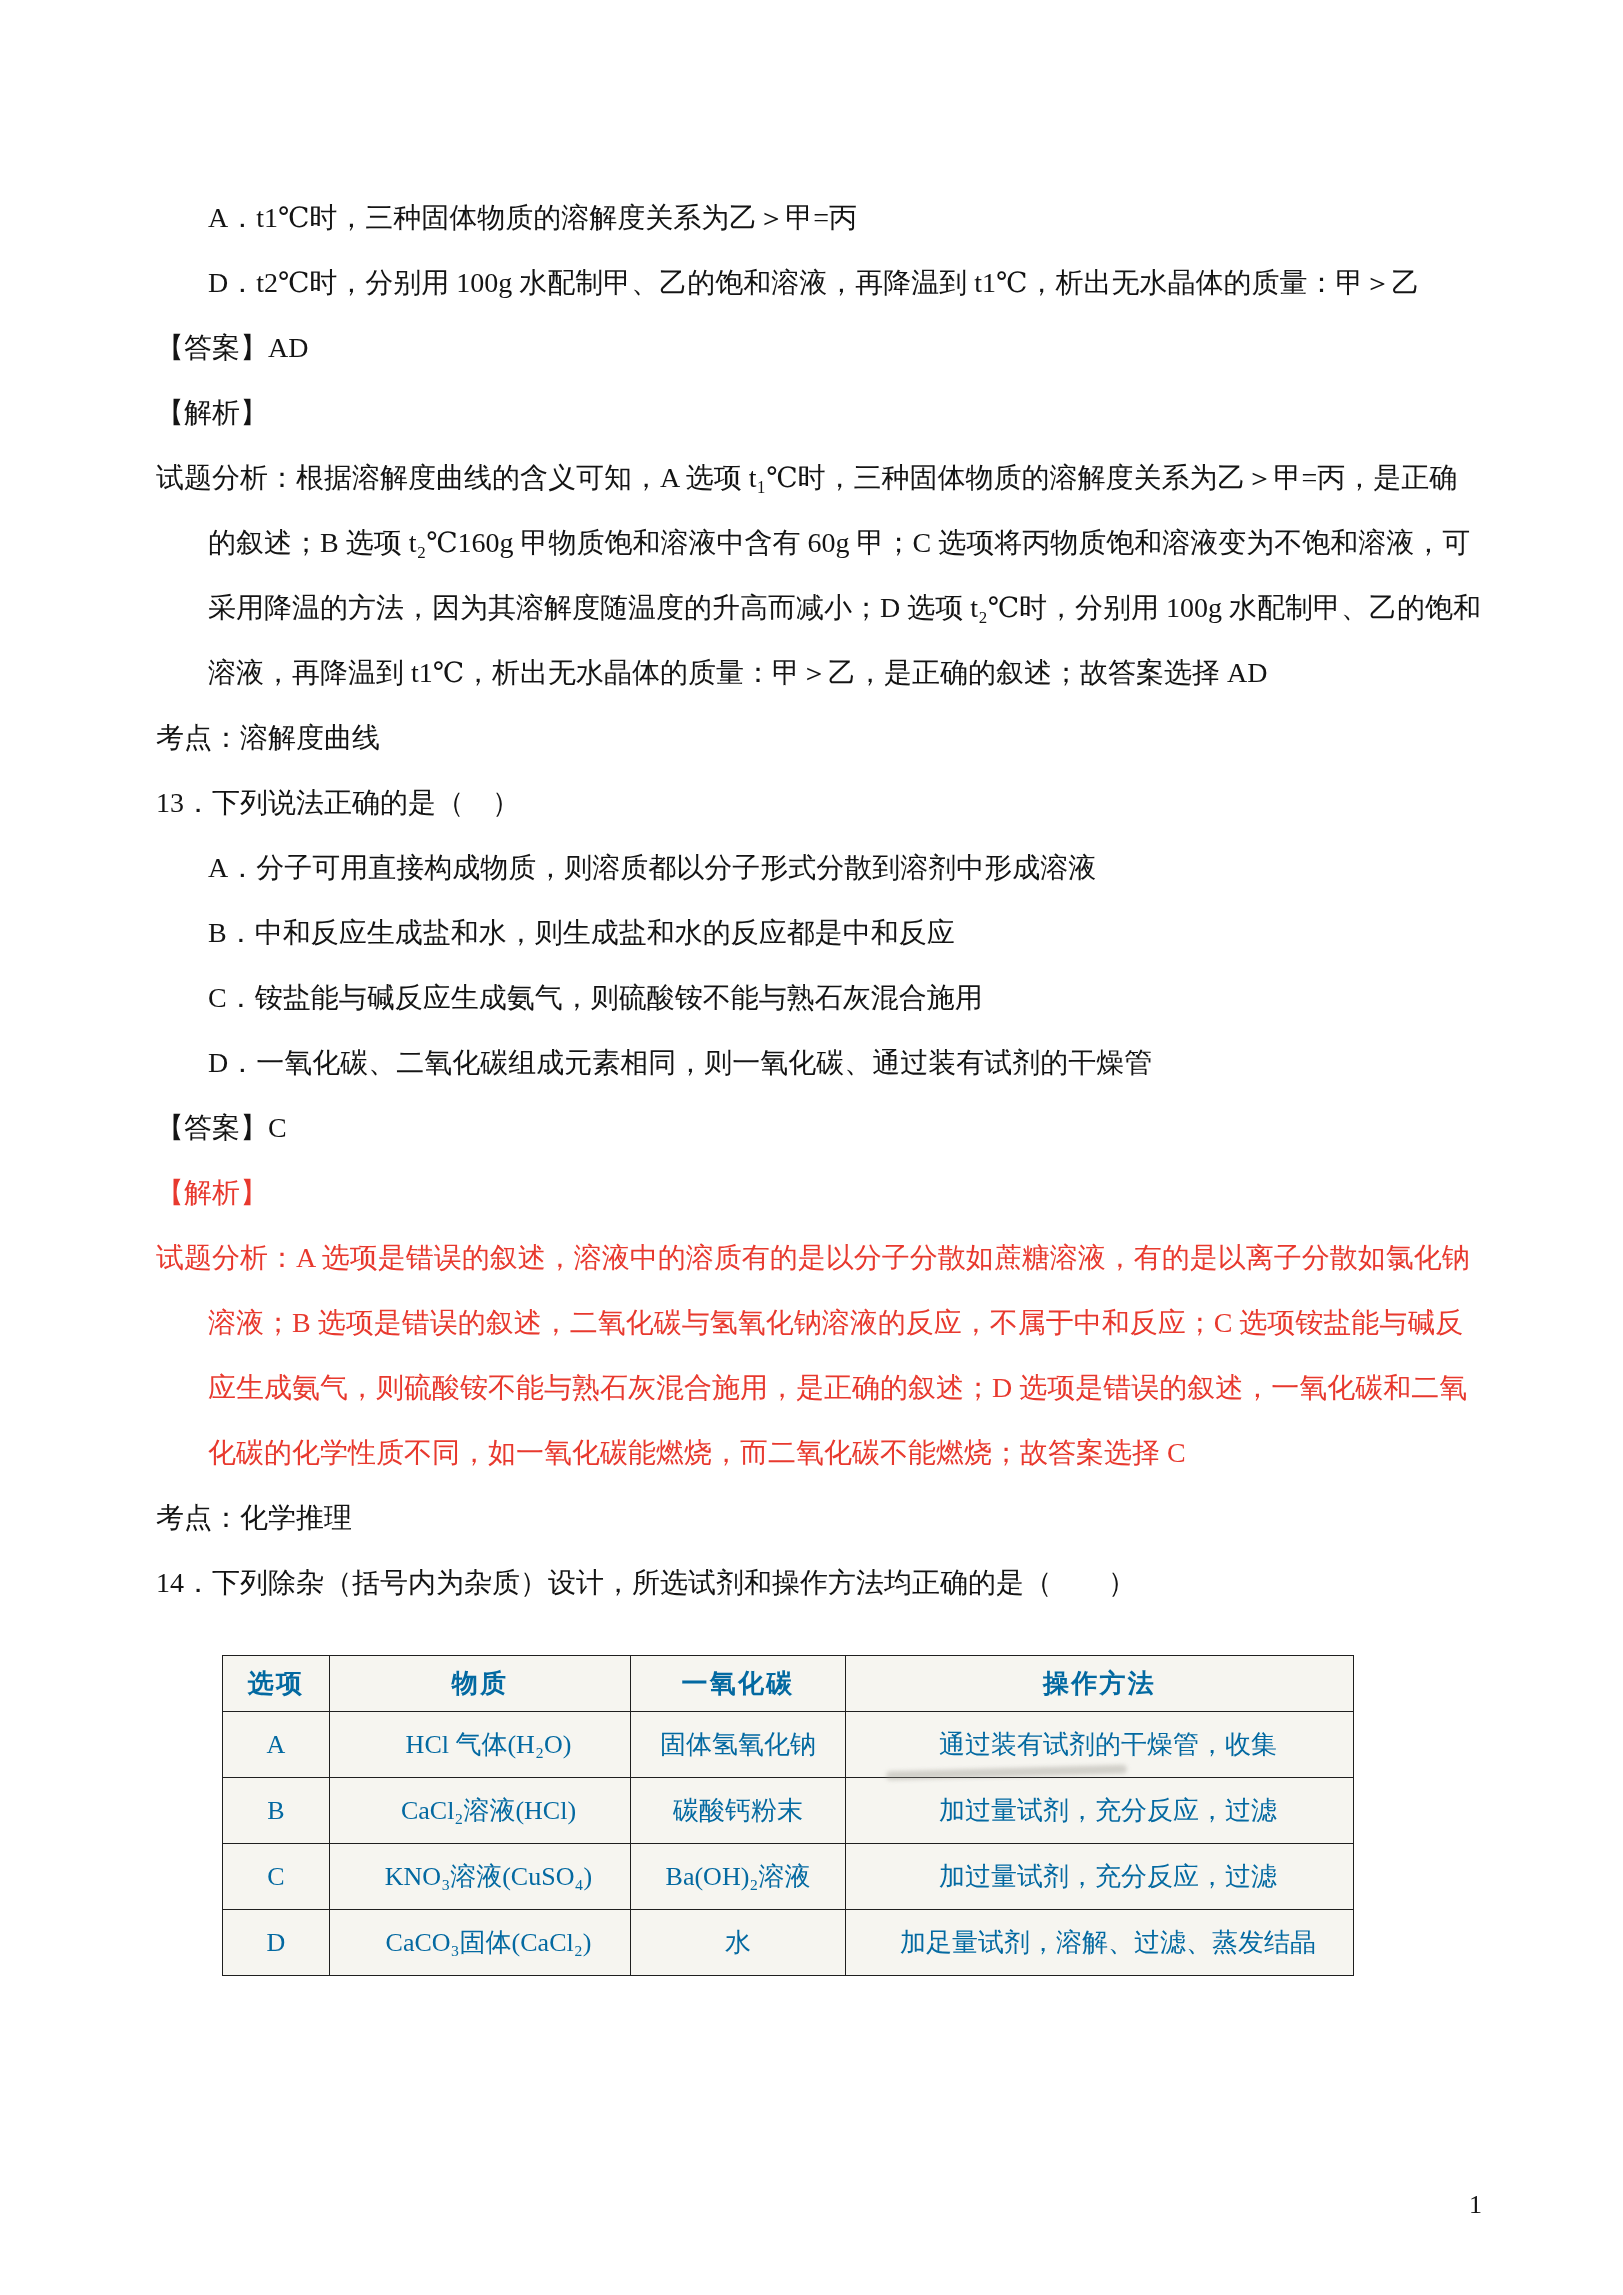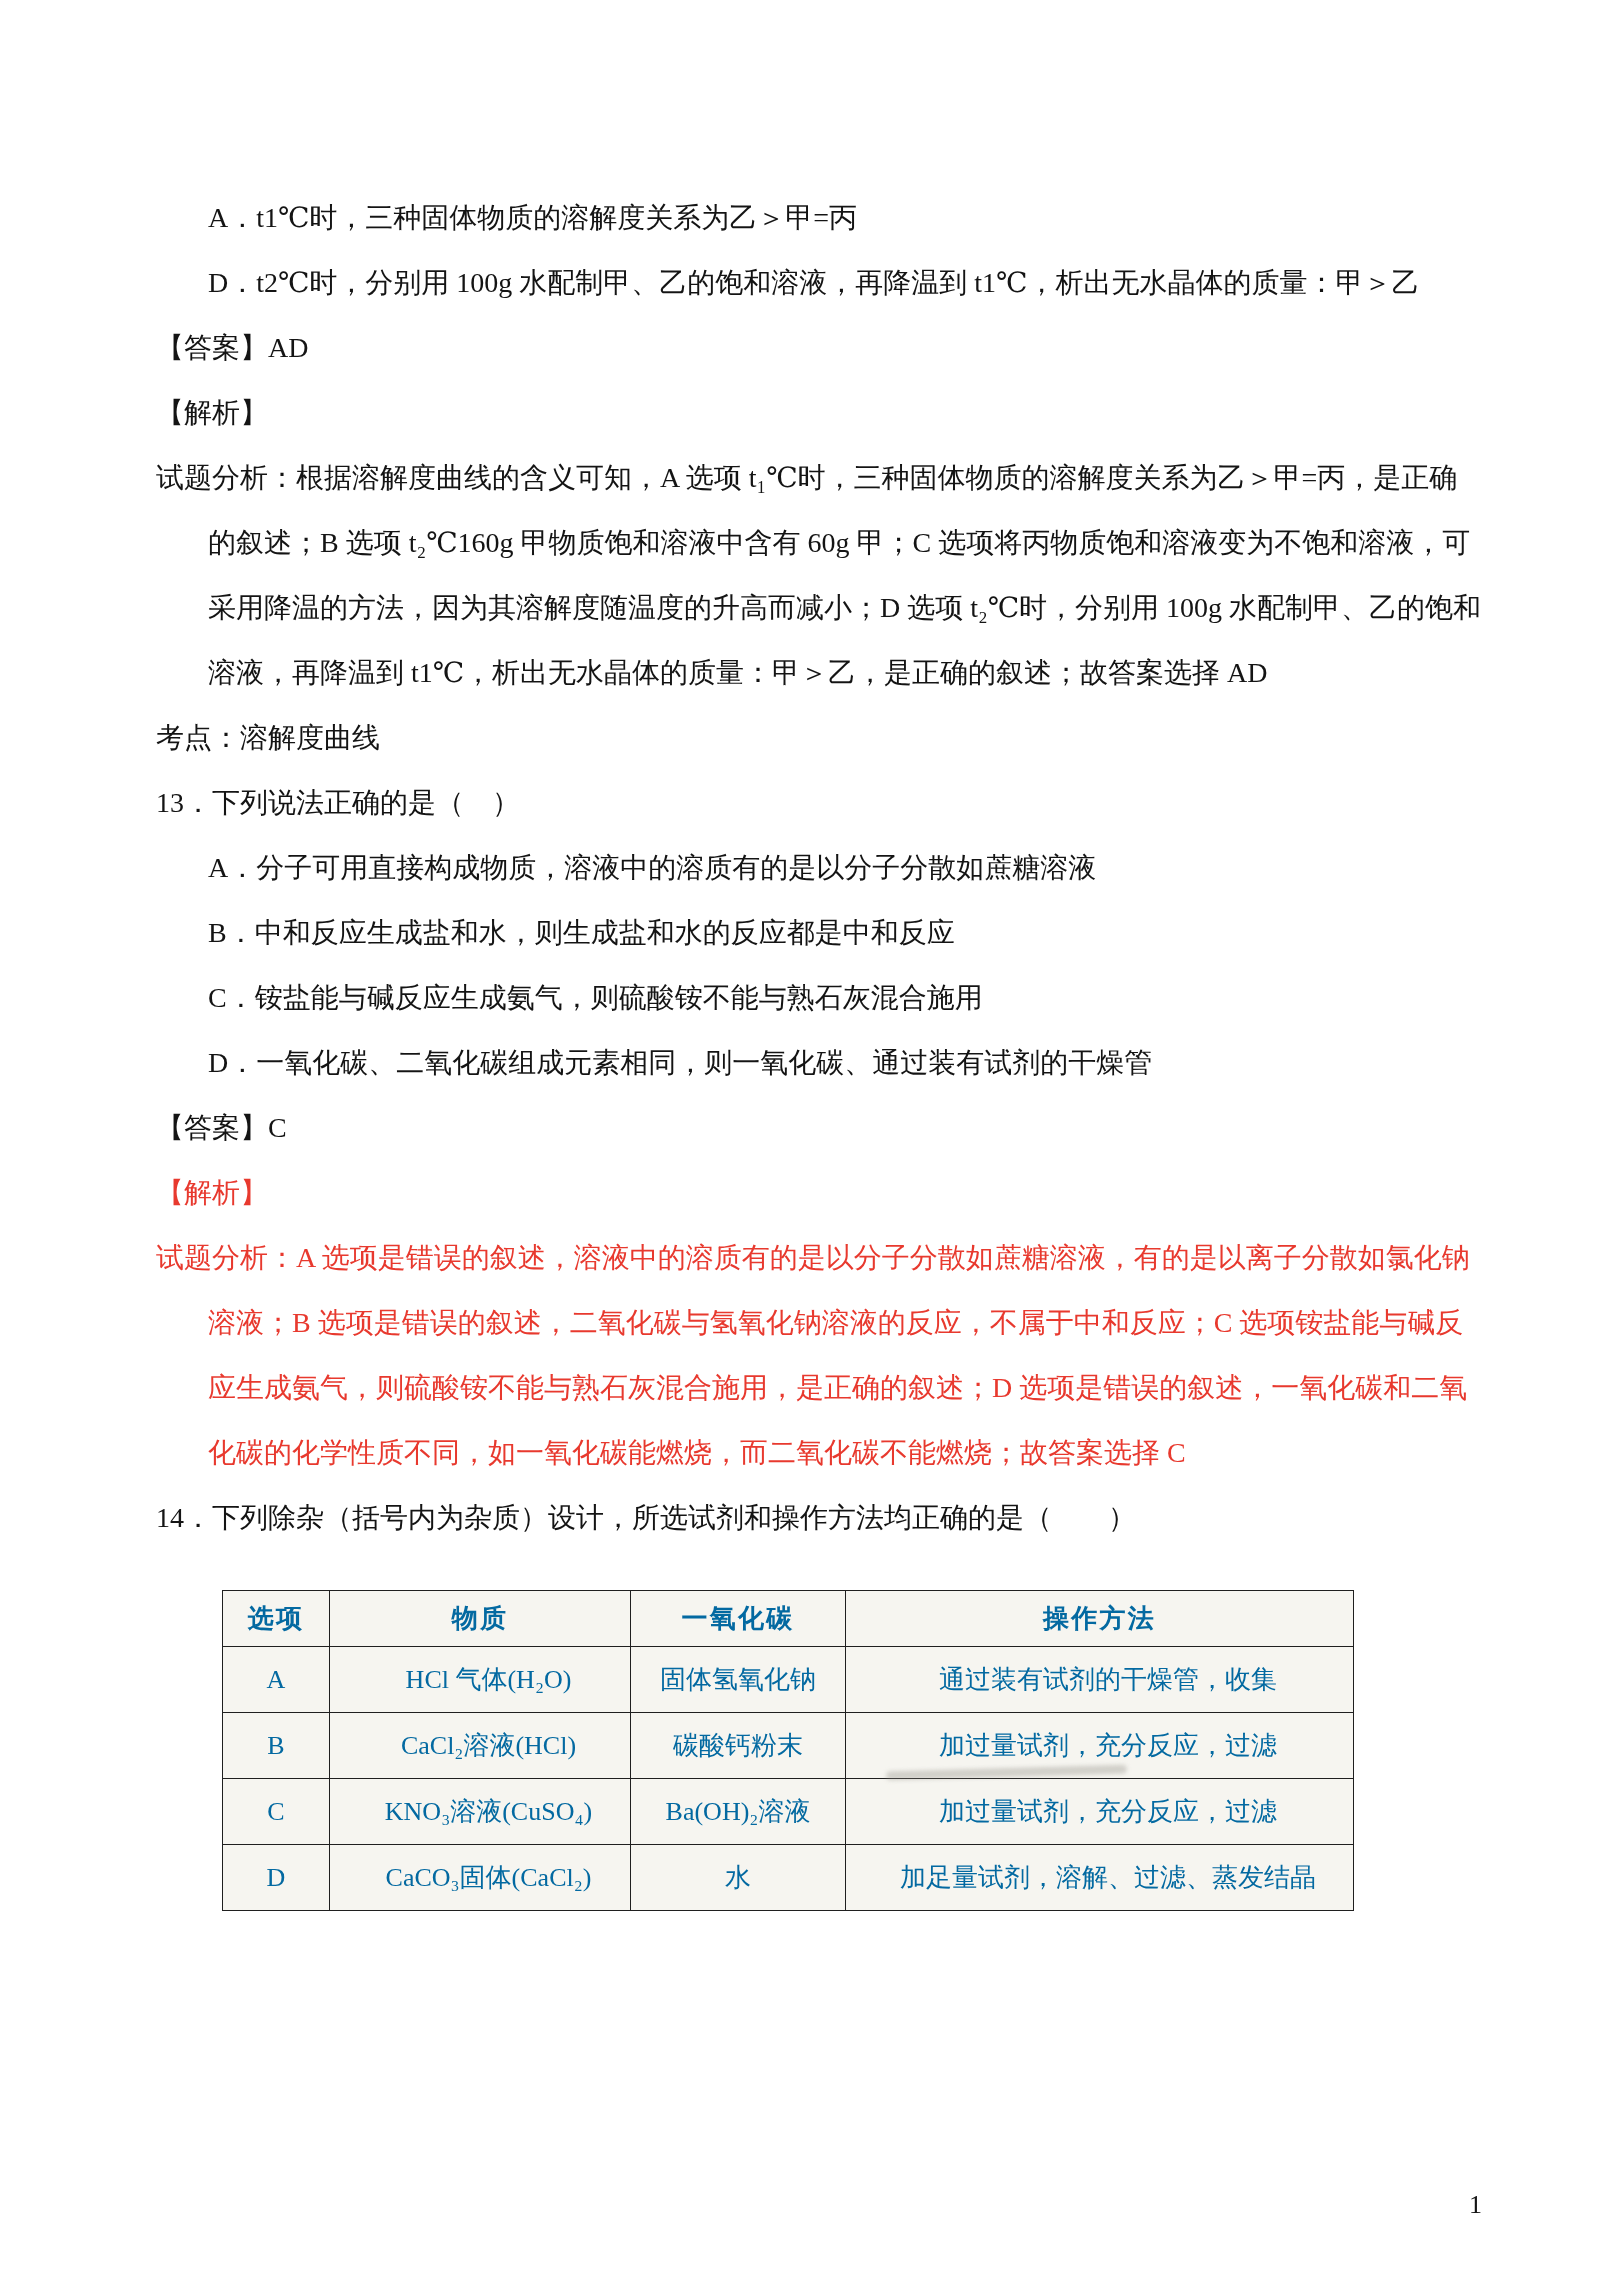--- a/index.html
+++ b/index.html
@@ -74,27 +74,28 @@
     <p class="option">A．t1℃时，三种固体物质的溶解度关系为乙＞甲=丙</p>
     <p class="option">D．t2℃时，分别用 100g 水配制甲、乙的饱和溶液，再降温到 t1℃，析出无水晶体的质量：甲＞乙</p>
     <p>【答案】AD</p>
     <p>【解析】</p>
     <p class="hang">试题分析：根据溶解度曲线的含义可知，A 选项 t₁℃时，三种固体物质的溶解度关系为乙＞甲=丙，是正确的叙述；B 选项 t₂℃160g 甲物质饱和溶液中含有 60g 甲；C 选项将丙物质饱和溶液变为不饱和溶液，可采用降温的方法，因为其溶解度随温度的升高而减小；D 选项 t₂℃时，分别用 100g 水配制甲、乙的饱和溶液，再降温到 t1℃，析出无水晶体的质量：甲＞乙，是正确的叙述；故答案选择 AD</p>
     <p>考点：溶解度曲线</p>
   </section>
 
   <section>
     <p>13．下列说法正确的是（　）</p>
-    <p class="option">A．分子可用直接构成物质，溶液中的溶质有的是以分子分散如蔗糖溶液</p>
+    <p class="option">A．分子可用直接构成物质，则溶质都以分子形式分散到溶剂中形成溶液</p>
     <p class="option">B．中和反应生成盐和水，则生成盐和水的反应都是中和反应</p>
     <p class="option">C．铵盐能与碱反应生成氨气，则硫酸铵不能与熟石灰混合施用</p>
     <p class="option">D．一氧化碳、二氧化碳组成元素相同，则一氧化碳、通过装有试剂的干燥管</p>
     <p>【答案】C</p>
     <p class="red">【解析】</p>
     <p class="hang red">试题分析：A 选项是错误的叙述，溶液中的溶质有的是以分子分散如蔗糖溶液，有的是以离子分散如氯化钠溶液；B 选项是错误的叙述，二氧化碳与氢氧化钠溶液的反应，不属于中和反应；C 选项铵盐能与碱反应生成氨气，则硫酸铵不能与熟石灰混合施用，是正确的叙述；D 选项是错误的叙述，一氧化碳和二氧化碳的化学性质不同，如一氧化碳能燃烧，而二氧化碳不能燃烧；故答案选择 C</p>
+    <p>考点：化学推理</p>
   </section>
 
   <section>
     <p>14．下列除杂（括号内为杂质）设计，所选试剂和操作方法均正确的是（　　）</p>
 
     <div class="table-wrap">
       <table class="scan">
         <colgroup>
           <col class="c1">
             <col class="c2">

